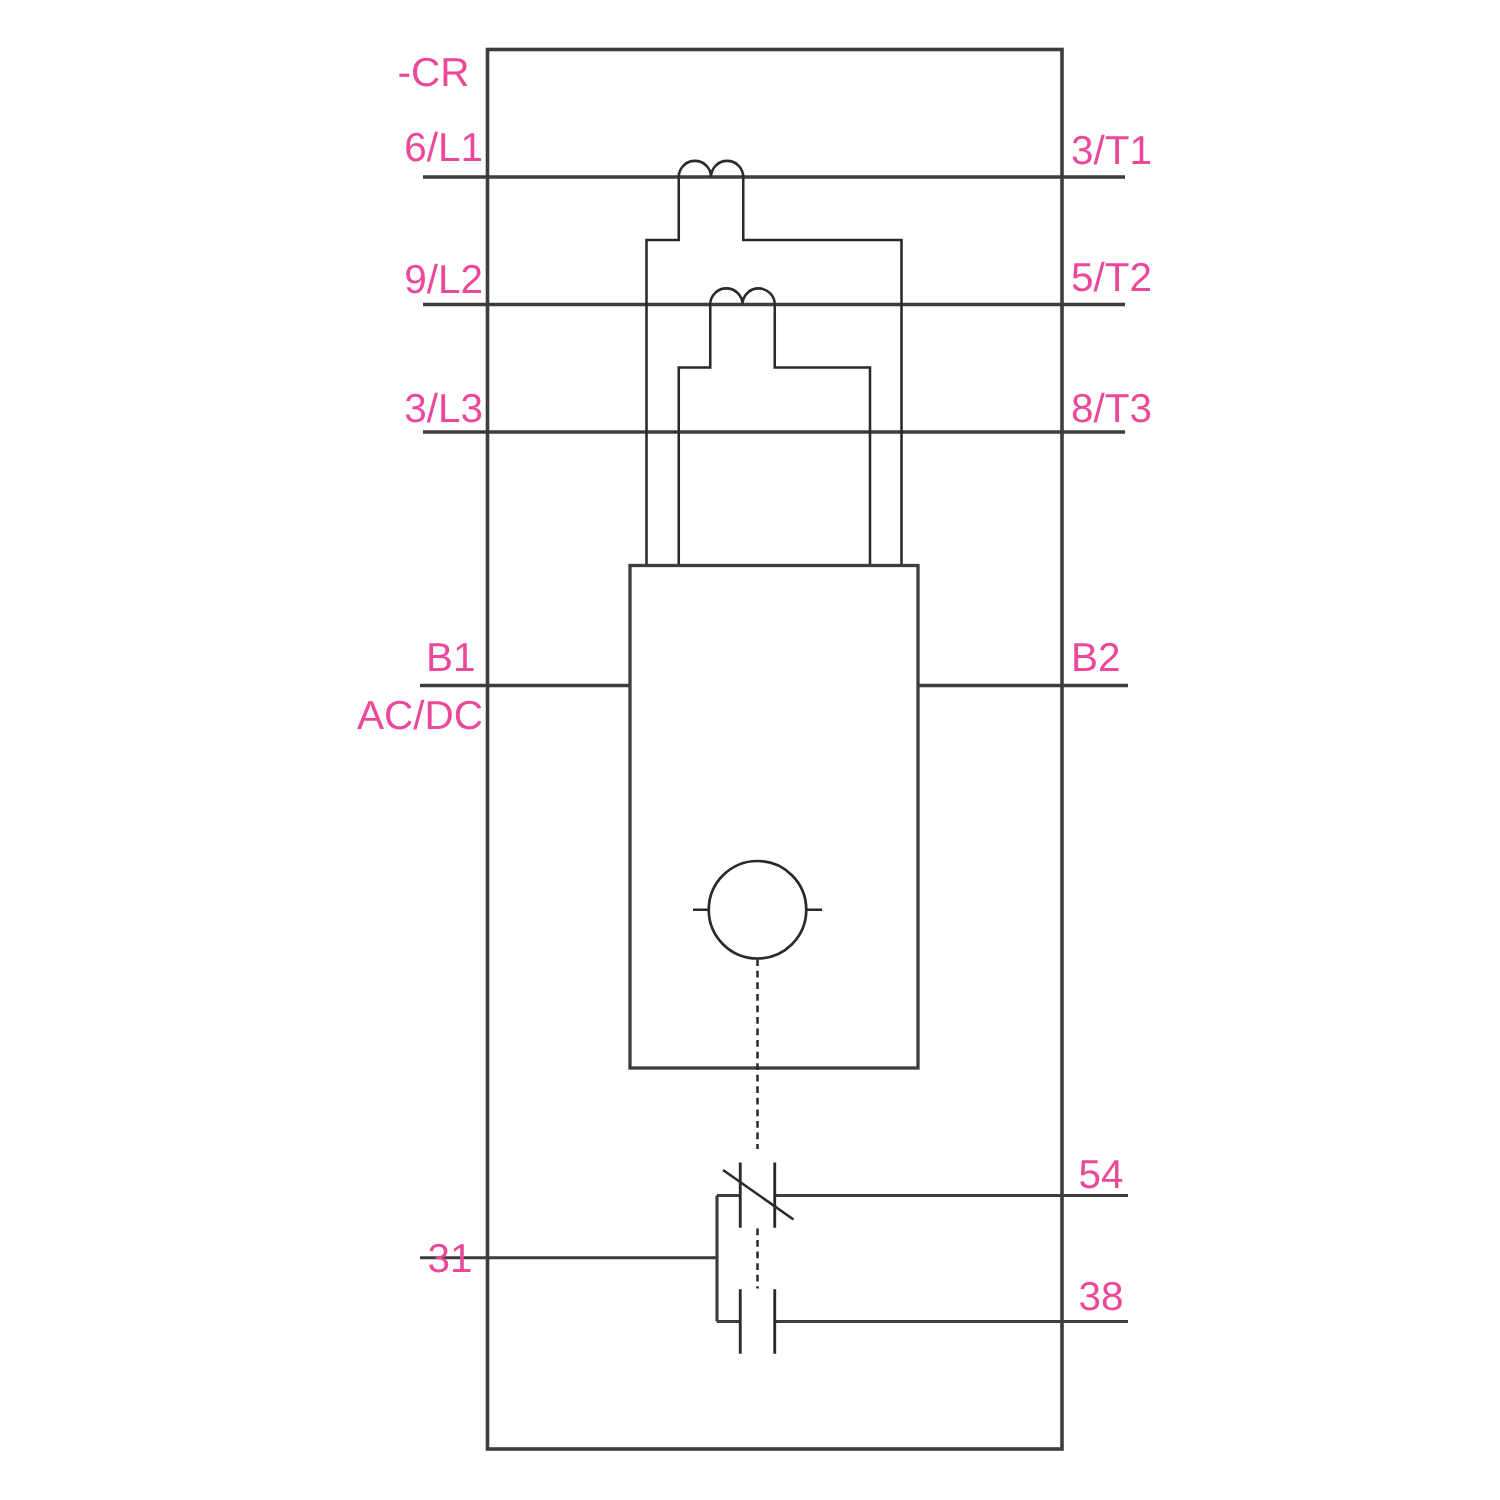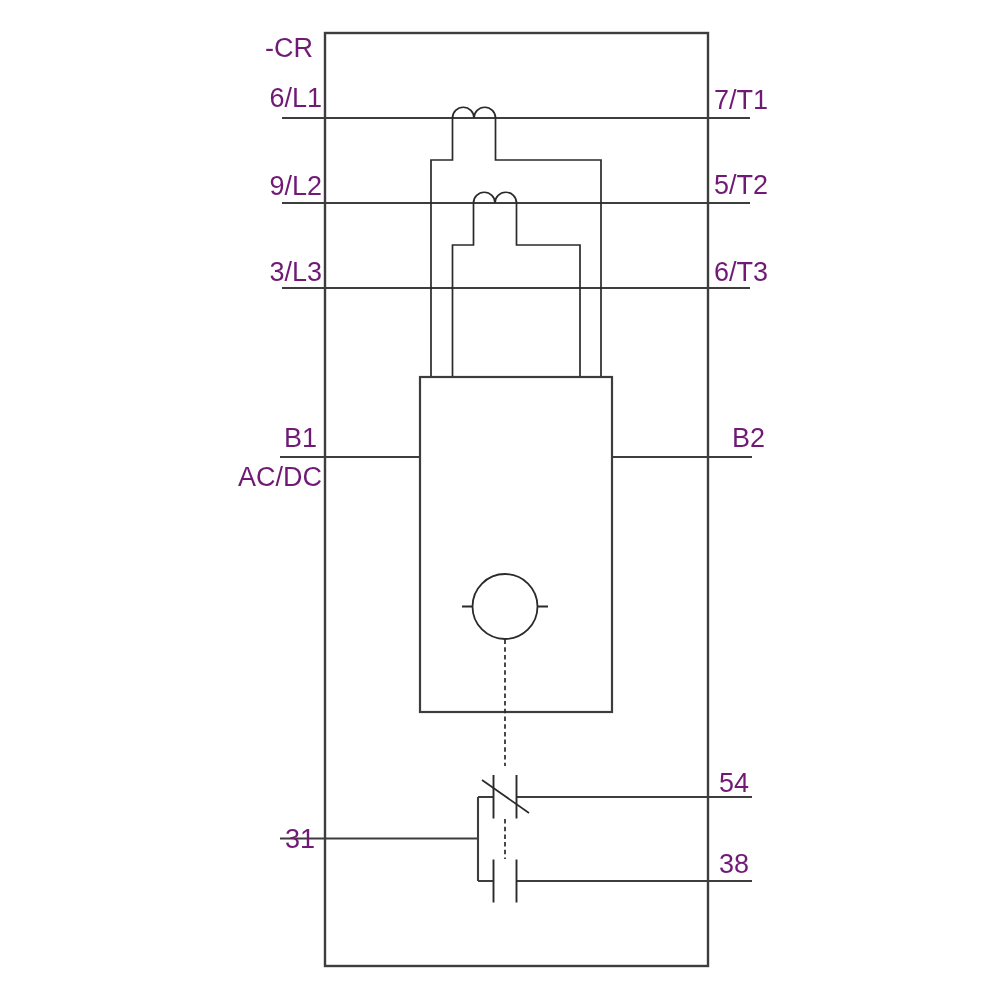--- a/index.html
+++ b/index.html
@@ -20,21 +20,21 @@
   #linework {
     position: absolute;
     left: 0;
     top: 0;
   }
   .lbl {
     position: absolute;
     font-size: 27px;
     line-height: 1.16;
     white-space: nowrap;
-    color: #701a75;
+    color: #ec4899;
     letter-spacing: 0px;
   }
   .lbl-r { transform: translateX(-100%); }
 </style>
 </head>
 <body>
 
 <div id="stage">
 
   <svg id="linework" width="1000" height="1000" viewBox="0 0 1000 1000" fill="none" xmlns="http://www.w3.org/2000/svg">
@@ -68,25 +68,25 @@
 
     <path d="M493.5,859.5 V902.5 M516.5,859.5 V902.5" stroke="#2a2a2a" stroke-width="1.9"></path>
   </svg>
 
   <span class="lbl lbl-r" style="left:313px; top:33px">-CR</span>
 
   <span class="lbl lbl-r" style="left:322px; top:83px">6/L1</span>
   <span class="lbl lbl-r" style="left:322px; top:171px">9/L2</span>
   <span class="lbl lbl-r" style="left:322px; top:257px">3/L3</span>
 
-  <span class="lbl" style="left:714px; top:85px">7/T1</span>
+  <span class="lbl" style="left:714px; top:85px">3/T1</span>
   <span class="lbl" style="left:714px; top:170px">5/T2</span>
-  <span class="lbl" style="left:714px; top:257px">6/T3</span>
+  <span class="lbl" style="left:714px; top:257px">8/T3</span>
 
   <span class="lbl lbl-r" style="left:317px; top:423px">B1</span>
   <span class="lbl lbl-r" style="left:322px; top:462px">AC/DC</span>
-  <span class="lbl" style="left:732px; top:423px">B2</span>
+  <span class="lbl" style="left:714px; top:423px">B2</span>
 
   <span class="lbl lbl-r" style="left:315px; top:824px">31</span>
   <span class="lbl" style="left:719px; top:768px">54</span>
   <span class="lbl" style="left:719px; top:849px">38</span>
 
 </div>
 
 </body></html>

